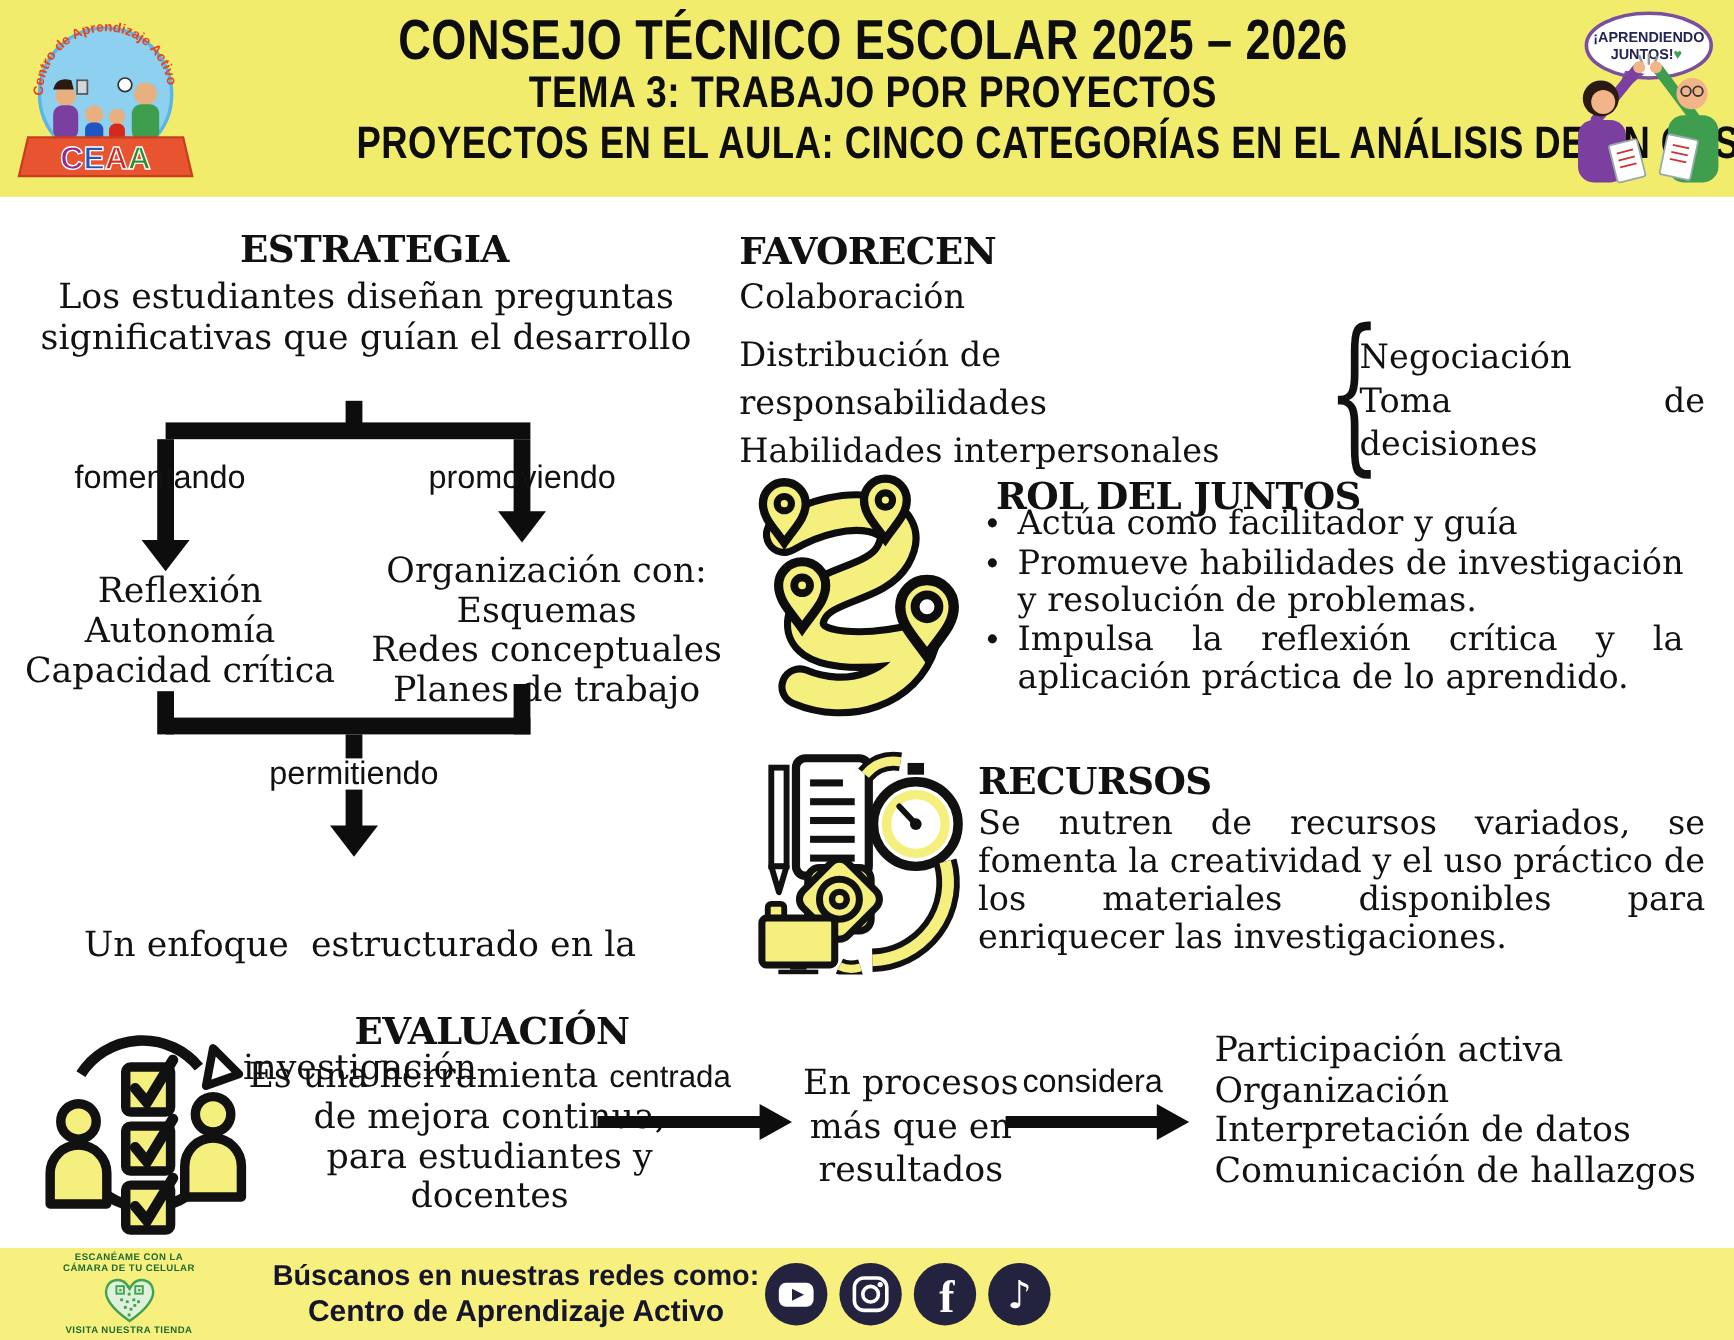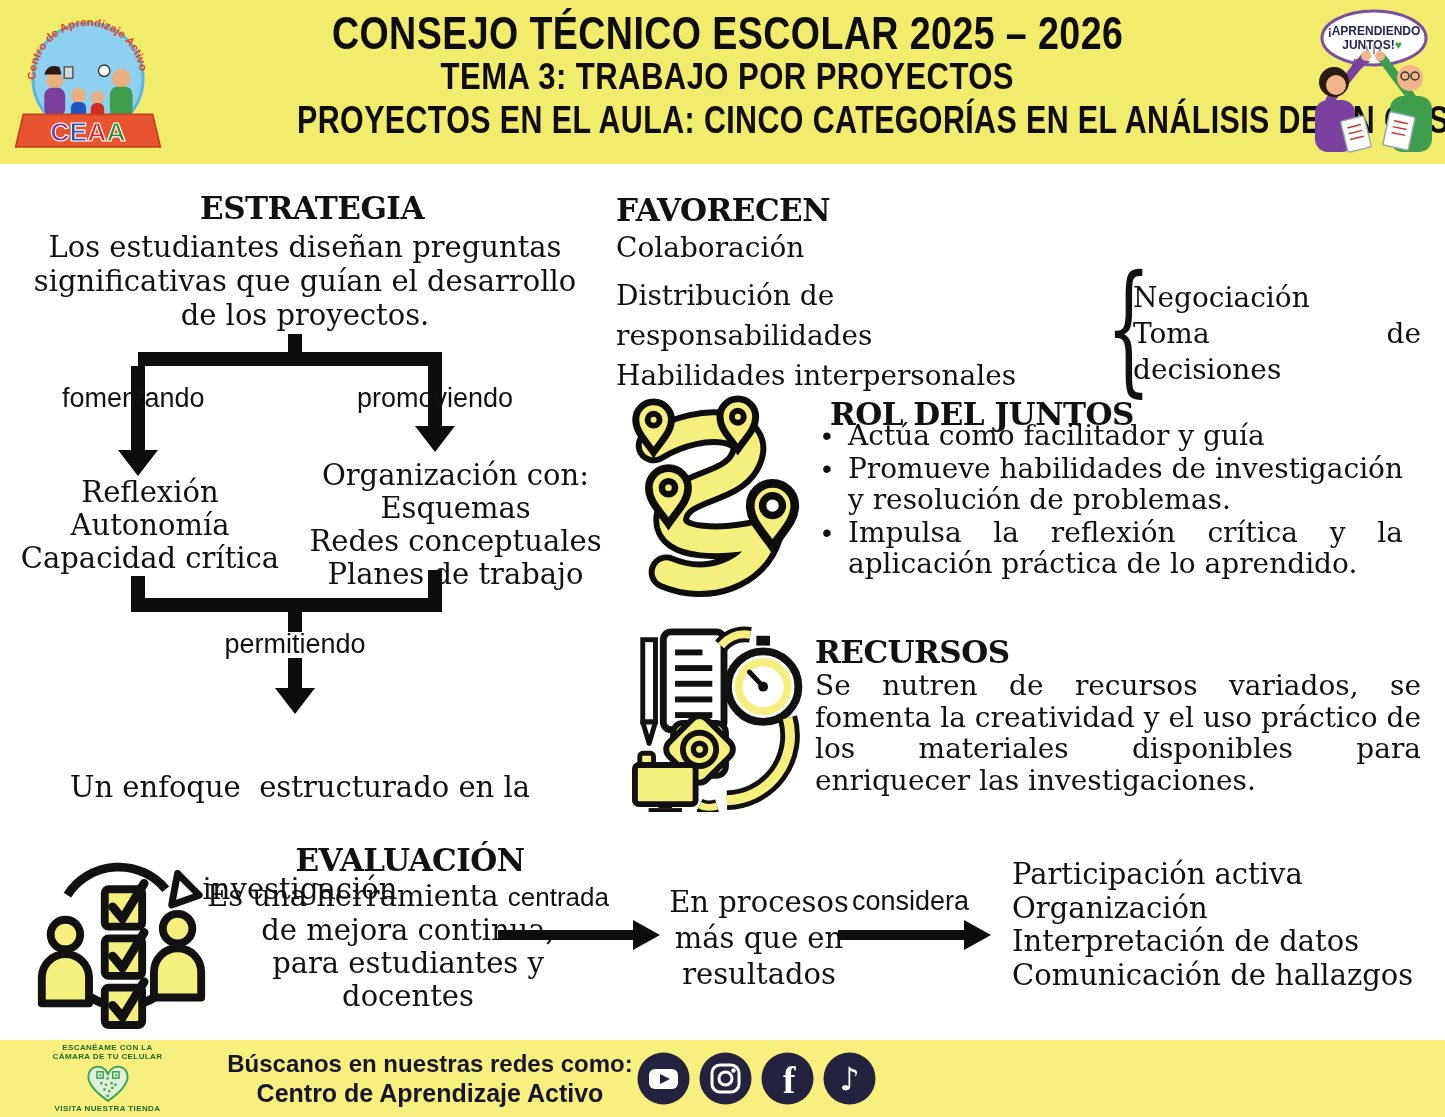--- a/index.html
+++ b/index.html
@@ -102,21 +102,20 @@
       <rect x="86" y="112" width="26" height="34" rx="2" transform="rotate(12 99 129)" fill="#ffffff" stroke="#9aa" stroke-width="1.5"></rect>
       <path d="M92 120 h14 M92 126 h14 M92 132 h14" transform="rotate(12 99 129)" stroke="#c33" stroke-width="1.5"></path>
     </svg>
   </div>
 
   <div class="abs sec-h" style="left:200px;top:190px;">ESTRATEGIA</div>
 
   <div class="abs center" style="left:10px;top:230px;width:590px;font-size:29px;line-height:34px;">
     <div>Los estudiantes diseñan preguntas</div>
     <div>significativas que guían el desarrollo</div>
-    <div>de los proyectos.</div>
   </div>
 
   <div class="bar" style="left:288px;top:334px;width:14px;height:22px;"></div>
   <div class="bar" style="left:138px;top:352px;width:304px;height:14px;"></div>
   <div class="bar" style="left:131px;top:366px;width:14px;height:86px;"></div>
   <div class="ah-down" style="left:118px;top:450px;"></div>
   <div class="bar" style="left:428px;top:366px;width:14px;height:62px;"></div>
   <div class="ah-down" style="left:415px;top:426px;"></div>
 
   <div class="abs sans" style="left:62px;top:383px;font-size:27px;">fomentando</div>

